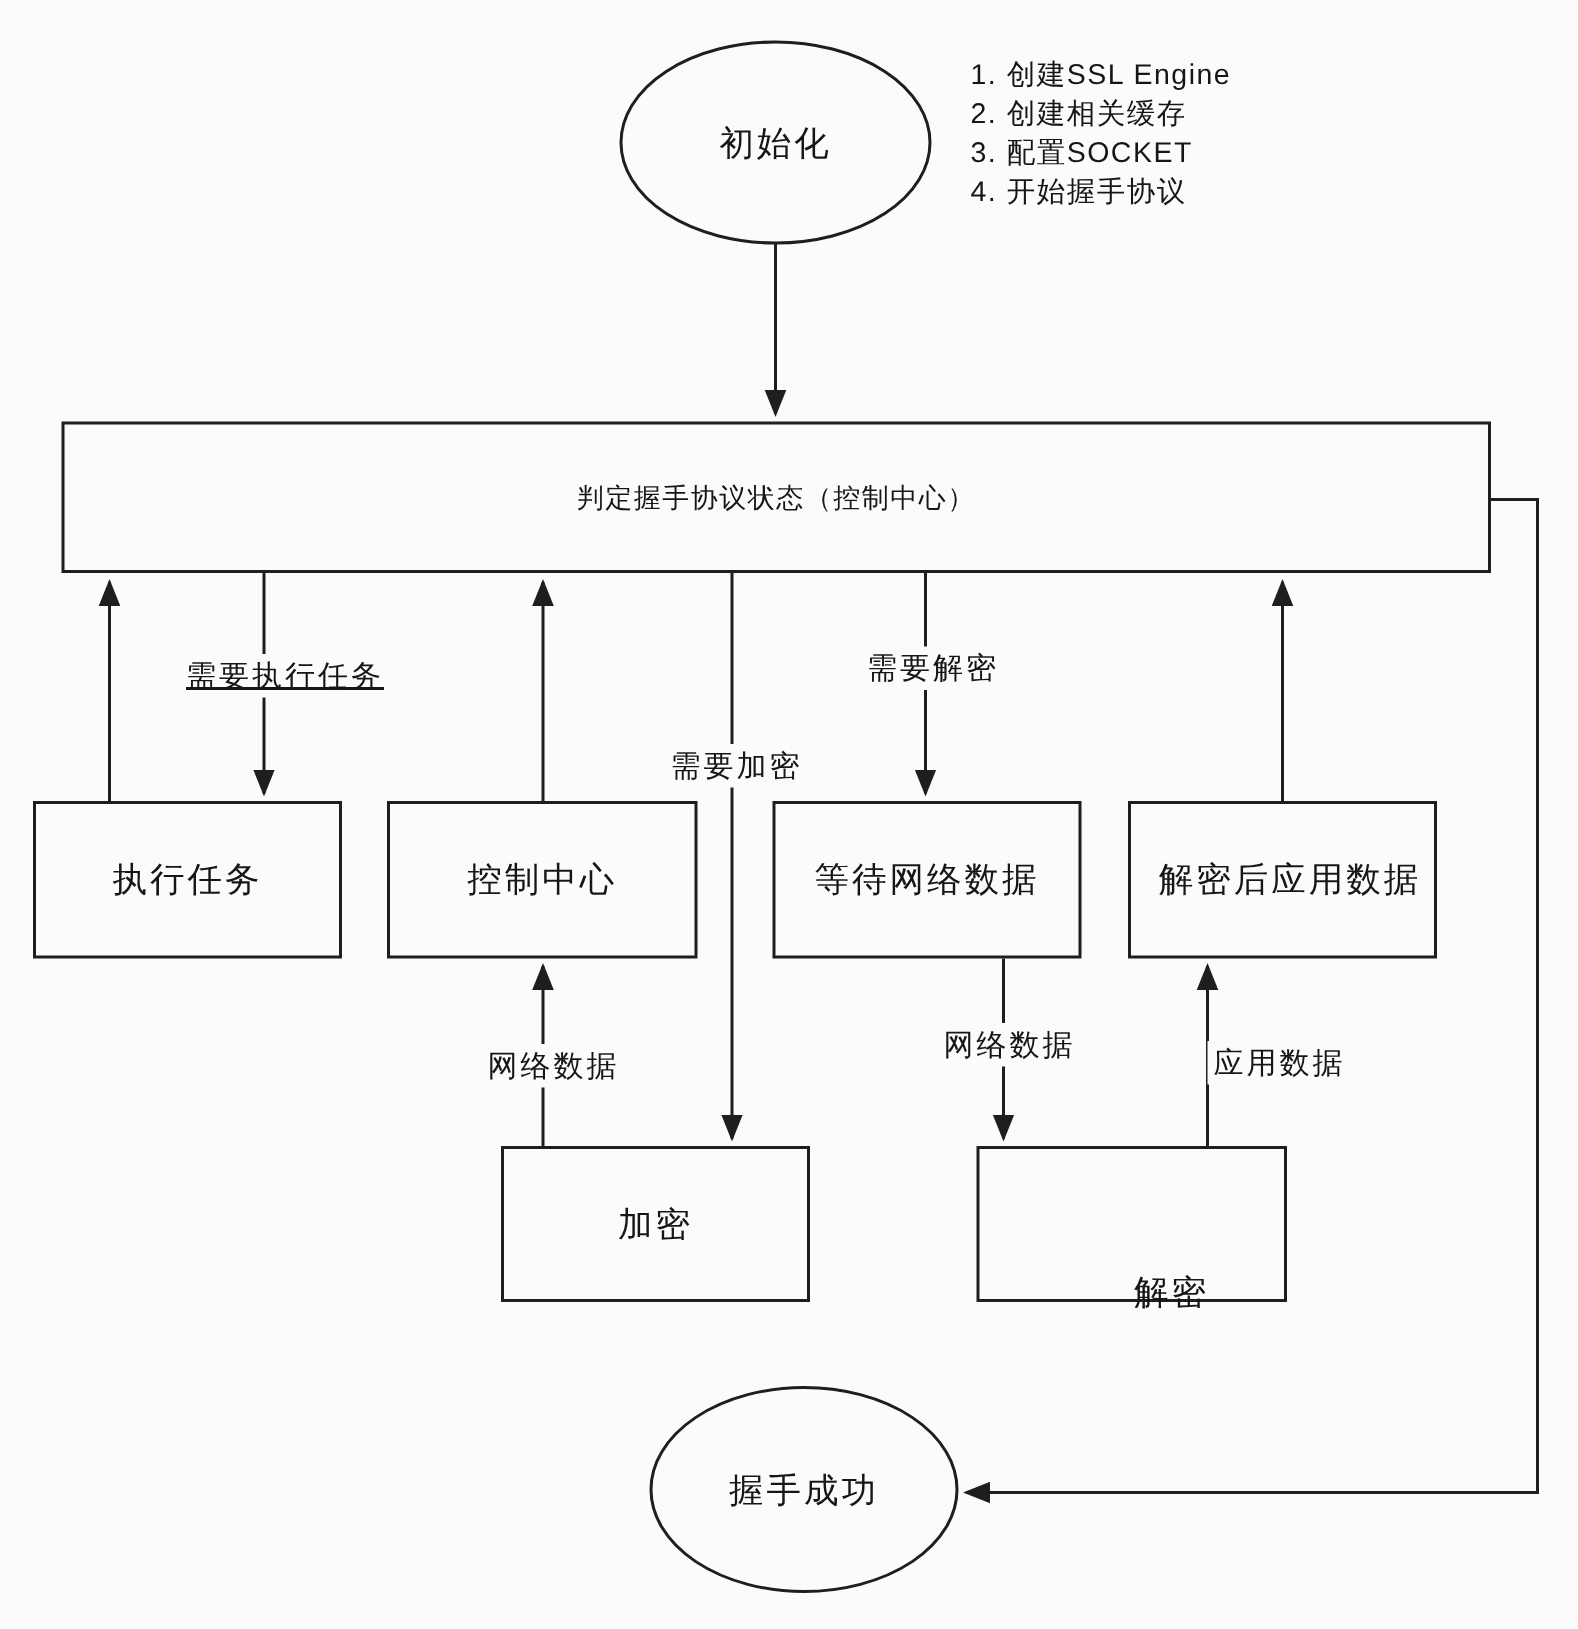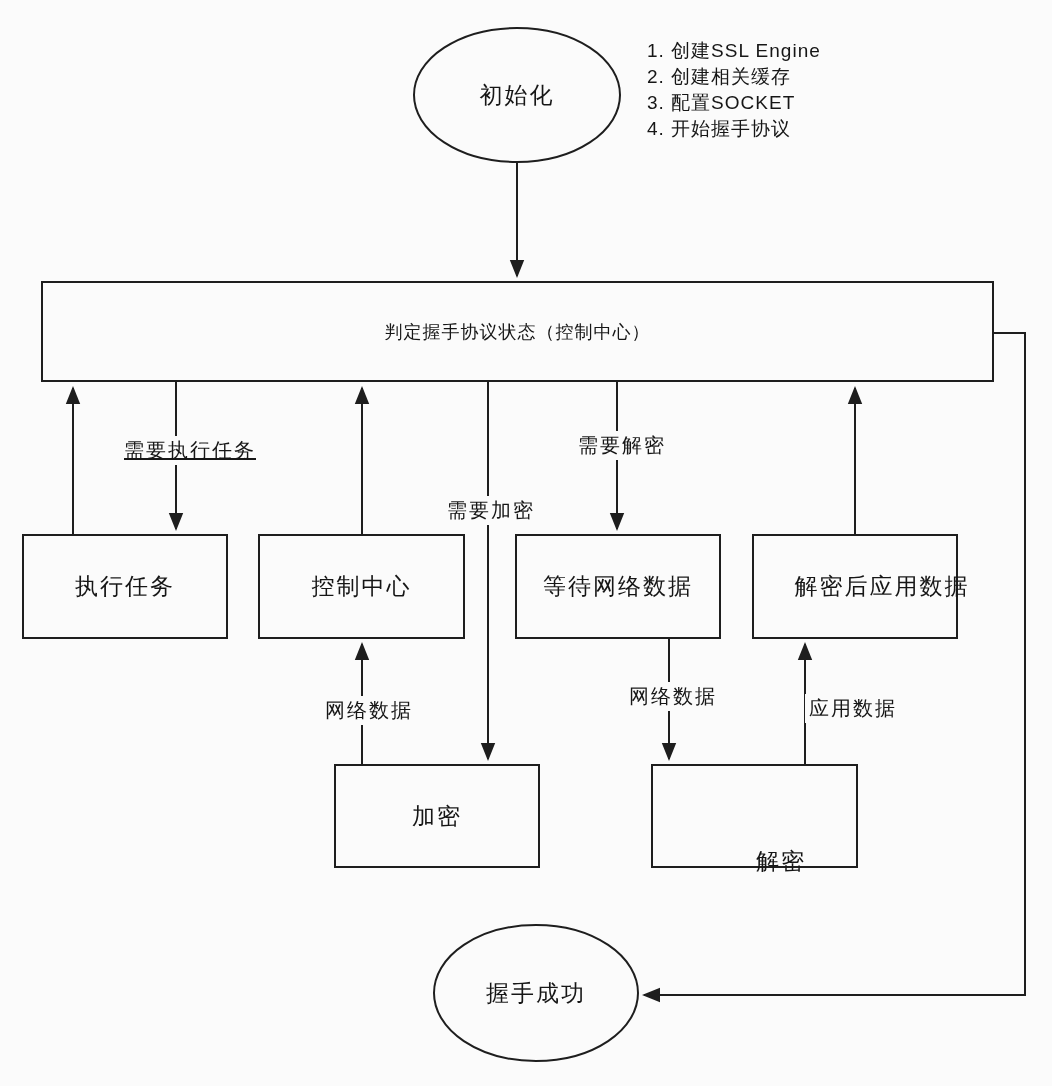--- a/index.html
+++ b/index.html
@@ -84,21 +84,21 @@
     <line x1="362" y1="764" x2="362" y2="644" stroke="#1e1e1e" stroke-width="2" marker-end="url(#ah)"></line>
     <line x1="805" y1="764" x2="805" y2="644" stroke="#1e1e1e" stroke-width="2" marker-end="url(#ah)"></line>
     <path d="M993,333 L1025,333 L1025,995 L644,995" fill="none" stroke="#1e1e1e" stroke-width="2" marker-end="url(#ah)"></path>
   </svg>
 
   <div class="node-label" style="left:414px;top:28px;width:206px;height:134px;">初始化</div>
   <div class="node-label control" style="left:42px;top:282px;width:951px;height:99px;">判定握手协议状态（控制中心）</div>
   <div class="node-label" style="left:23px;top:535px;width:204px;height:103px;border-radius:28px;">执行任务</div>
   <div class="node-label" style="left:259px;top:535px;width:205px;height:103px;">控制中心</div>
   <div class="node-label" style="left:516px;top:535px;width:204px;height:103px;border-radius:12px;">等待网络数据</div>
-  <div class="node-label" style="left:780px;top:535px;width:204px;height:103px;border-radius:13px;">解密后应用数据</div>
+  <div class="node-label" style="left:758px;top:535px;width:204px;height:103px;border-radius:13px;">解密后应用数据</div>
   <div class="node-label" style="left:335px;top:765px;width:204px;height:102px;">加密</div>
   <div class="node-label" style="left:652px;top:810px;width:212px;height:102px;margin-left:23px;">解密</div>
   <div class="node-label" style="left:434px;top:926px;width:204px;height:135px;">握手成功</div>
 
   <div class="edge-label" style="left:190px;top:436px;text-decoration:underline;">需要执行任务</div>
   <div class="edge-label" style="left:491px;top:448px;margin-top:48px;">需要加密</div>
   <div class="edge-label" style="left:622px;top:431px;">需要解密</div>
   <div class="edge-label" style="left:369px;top:696px;">网络数据</div>
   <div class="edge-label" style="left:673px;top:682px;">网络数据</div>
   <div class="edge-label" style="left:809px;top:694px;margin-left:44px;">应用数据</div>

